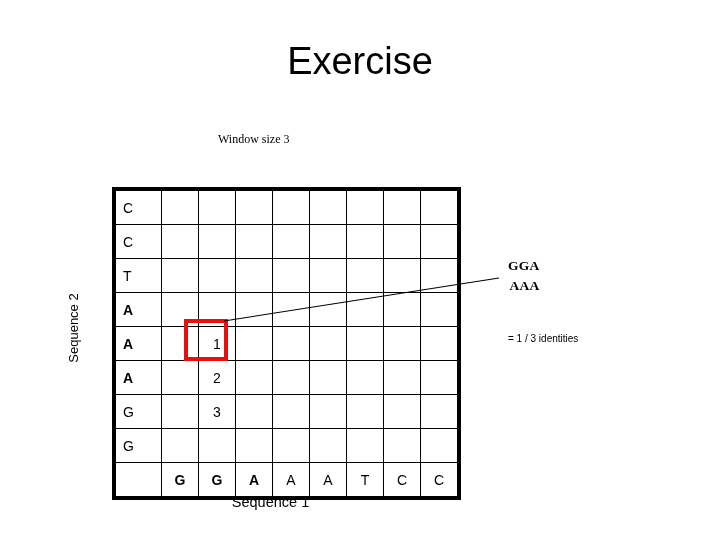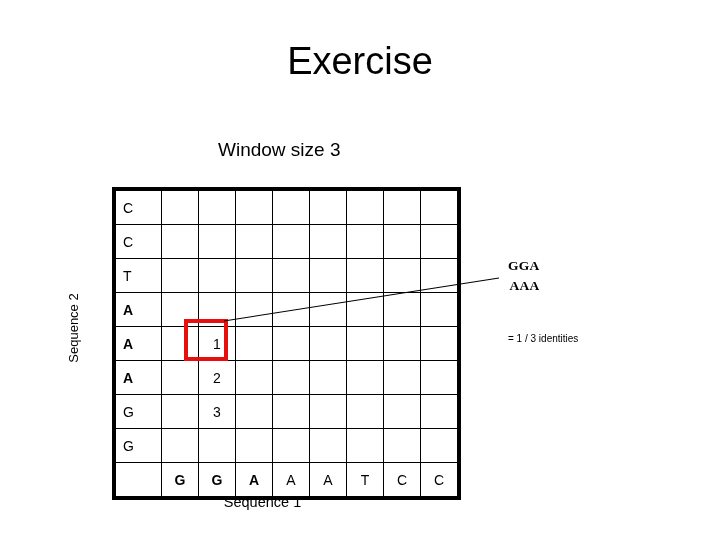--- a/index.html
+++ b/index.html
@@ -27,41 +27,42 @@
     font-weight: normal;
     line-height: 1.05;
     letter-spacing: 0px;
     color: #000000;
   }
 
   
   #window-size-label {
     position: absolute;
     left: 218px;
-    top: 139px;
-    font-size: 19px;
+    top: 132px;
+    font-size: 12px;
     font-weight: normal;
     white-space: nowrap;
+    font-family: Liberation Serif, serif;
   }
 
   
   #sequence2-axis-label {
     position: absolute;
     left: 66px;
     top: 268px;
     width: 120px;
     text-align: center;
     font-size: 13px;
     transform: rotate(-90deg);
     transform-origin: 60px 60px;
     white-space: nowrap;
   }
   #sequence1-axis-label {
     position: absolute;
-    left: 100px;
+    left: 108px;
     top: 494px;
     width: 325px;
     text-align: center;
     font-size: 14.5px;
     white-space: nowrap;
   }
 
   
   #dotplot-matrix {
     position: absolute;

